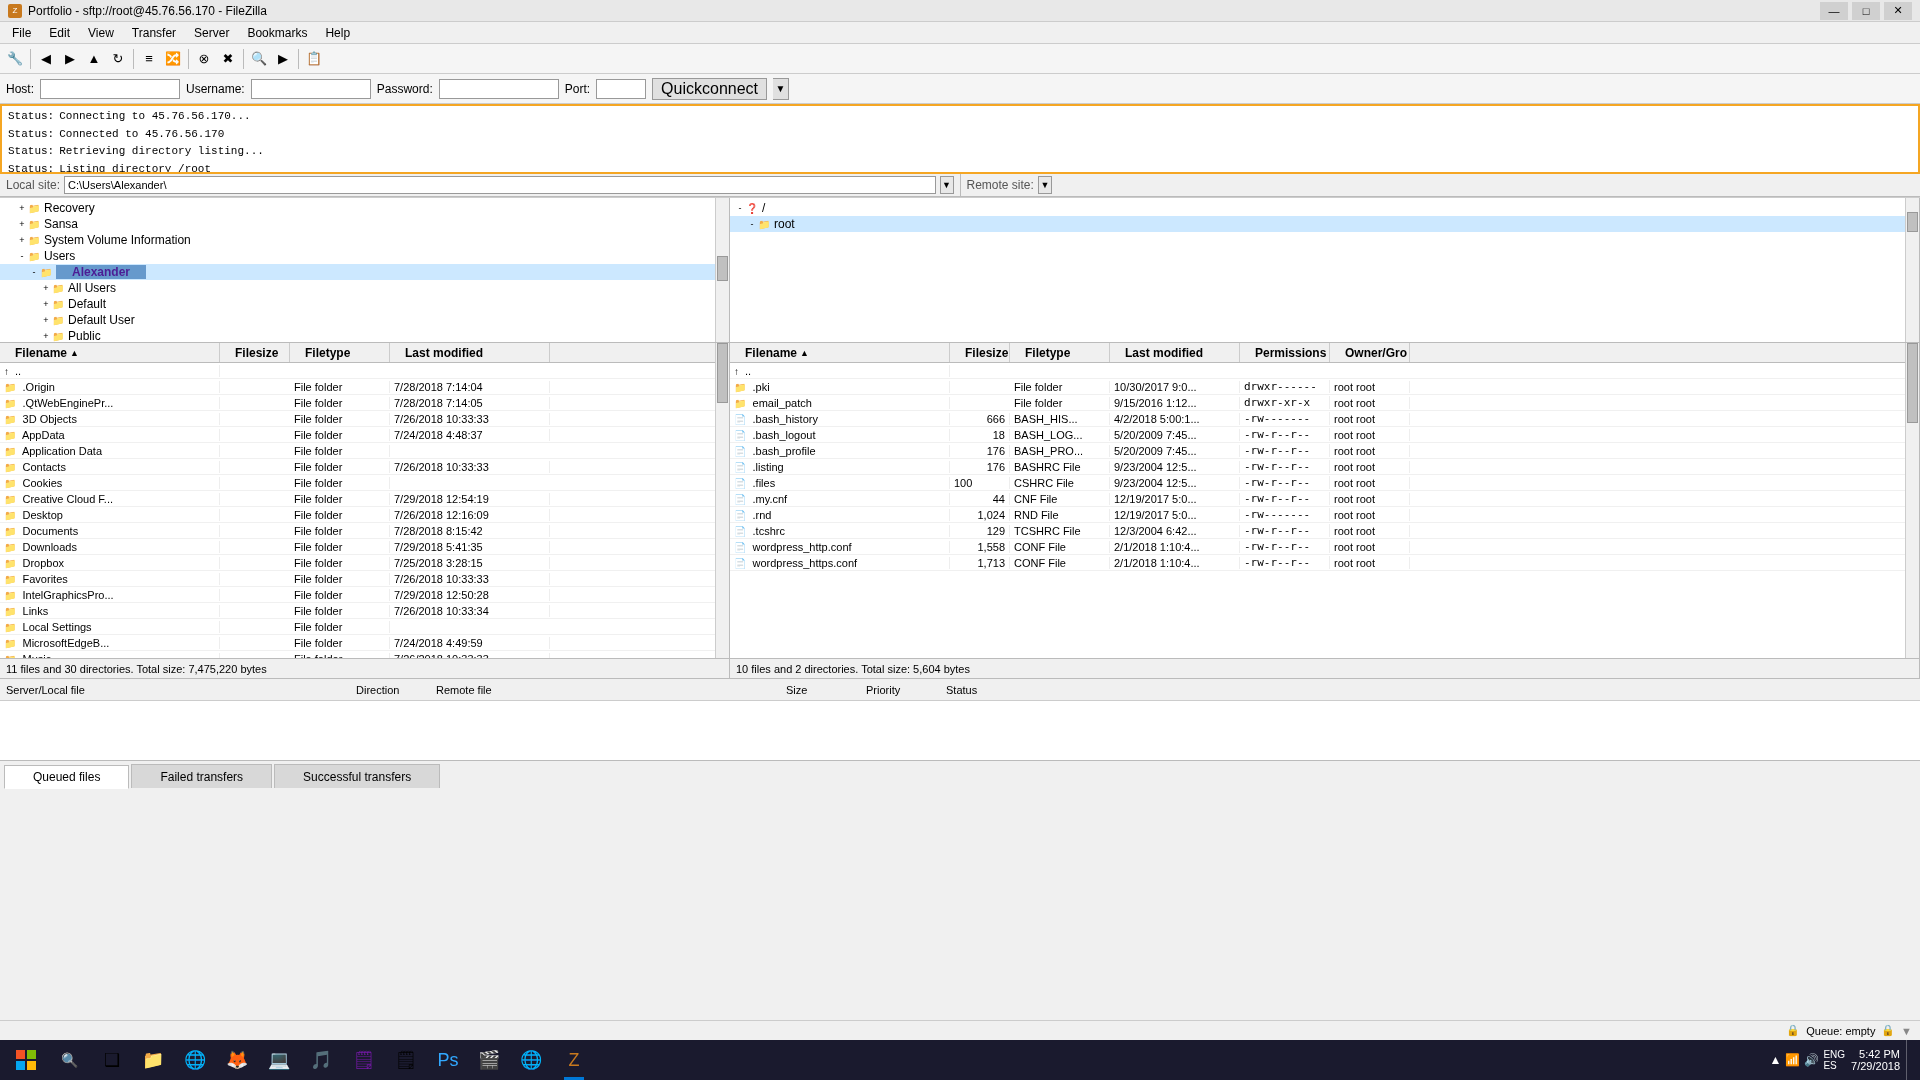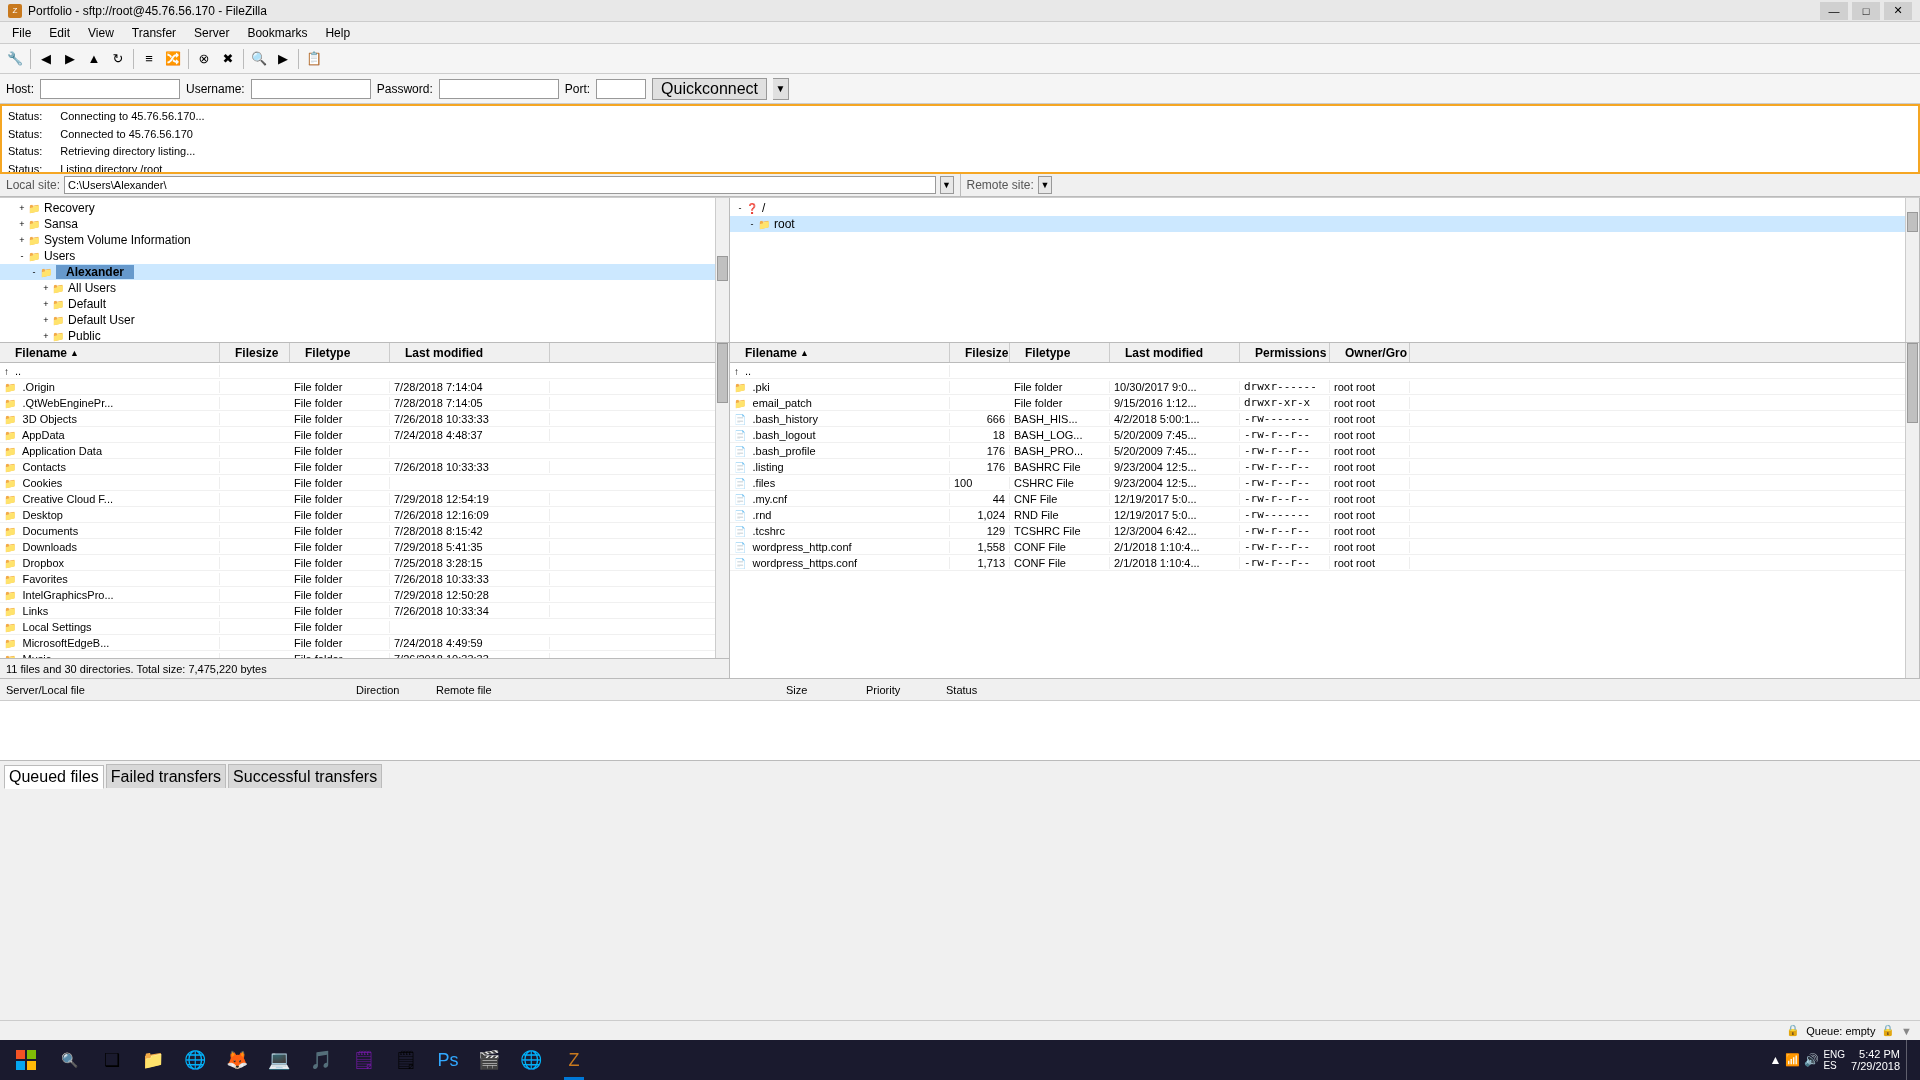--- a/index.html
+++ b/index.html
@@ -84,21 +84,21 @@
     
     #statuslog {
       background: white;
       border: 2px solid #f5a623;
       padding: 2px 6px;
       font-size: 11px;
       height: 70px;
       overflow: hidden;
       line-height: 1.6;
     }
-    .status-line { display: flex; gap: 18px; }
+    .status-line { display: flex; gap: 5px; font-family: Liberation Mono, monospace; }
     .status-label { color: #000; font-weight: normal; }
     .status-value { color: #000; }
 
     
     #sitebars {
       display: flex;
       height: 24px;
       border-bottom: 1px solid #ccc;
     }
     .sitebar {
@@ -250,26 +250,26 @@
     #tabs-area {
       height: 28px;
       background: #f0f0f0;
       border-top: 1px solid #bbb;
       display: flex;
       align-items: flex-end;
       padding: 0 4px;
     }
     .tab {
       height: 24px;
-      padding: 0 4px;
+      padding: 0 28px;
       background: #d8d8d8;
       border: 1px solid #bbb;
       border-bottom: none;
       cursor: pointer;
-      font-size: 16px;
+      font-size: 12px;
       display: flex;
       align-items: center;
       margin-right: 2px;
     }
     .tab.active {
       background: white;
       border-bottom: 1px solid white;
       margin-bottom: -1px;
     }
 
@@ -496,21 +496,21 @@
         <div class="tree-item">
           <span class="tree-indent" style="display:inline-block; width:12px;"></span>
           <span class="tree-expand">-</span>
           <span class="tree-icon folder-icon">📁</span>
           <span>Users</span>
         </div>
         <div class="tree-item selected">
           <span class="tree-indent" style="display:inline-block; width:24px;"></span>
           <span class="tree-expand">-</span>
           <span class="tree-icon folder-icon">📁</span>
-          <span style="font-weight:bold; background:#6699cc; color:#000000; padding: 0 10px;">Alexander</span>
+          <span style="font-weight:bold; background:#6699cc; color:#4c1d95; padding: 0 16px;">Alexander</span>
         </div>
         <div class="tree-item">
           <span class="tree-indent" style="display:inline-block; width:36px;"></span>
           <span class="tree-expand">+</span>
           <span class="tree-icon folder-icon">📁</span>
           <span>All Users</span>
         </div>
         <div class="tree-item">
           <span class="tree-indent" style="display:inline-block; width:36px;"></span>
           <span class="tree-expand">+</span>
@@ -923,20 +923,23 @@
     <div class="file-cell remote-col-date">2/1/2018 1:10:4...</div>
     <div class="file-cell remote-col-perm" style="font-family:monospace;">-rw-r--r--</div>
     <div class="file-cell remote-col-owner">root root</div>
   </div>
         </div>
       <div class="vscroll">
         <div class="vscroll-thumb" style="top:0%; height:80px;"></div>
       </div>
     </div>
 
+    <div class="pane-status">
+      <span>10 files and 2 directories. Total size: 5,604 bytes</span>
+    </div>
   </div>
 </div>
 
 <div id="transfer-area" style="height:22px; background:#f0f0f0; border-top:1px solid #bbb; display:flex; align-items:center; padding:0 6px; font-size:11px; gap:0;">
   <span style="width:350px;">Server/Local file</span>
   <span style="width:80px;">Direction</span>
   <span style="width:350px;">Remote file</span>
   <span style="width:80px;">Size</span>
   <span style="width:80px;">Priority</span>
   <span style="width:100px;">Status</span>

